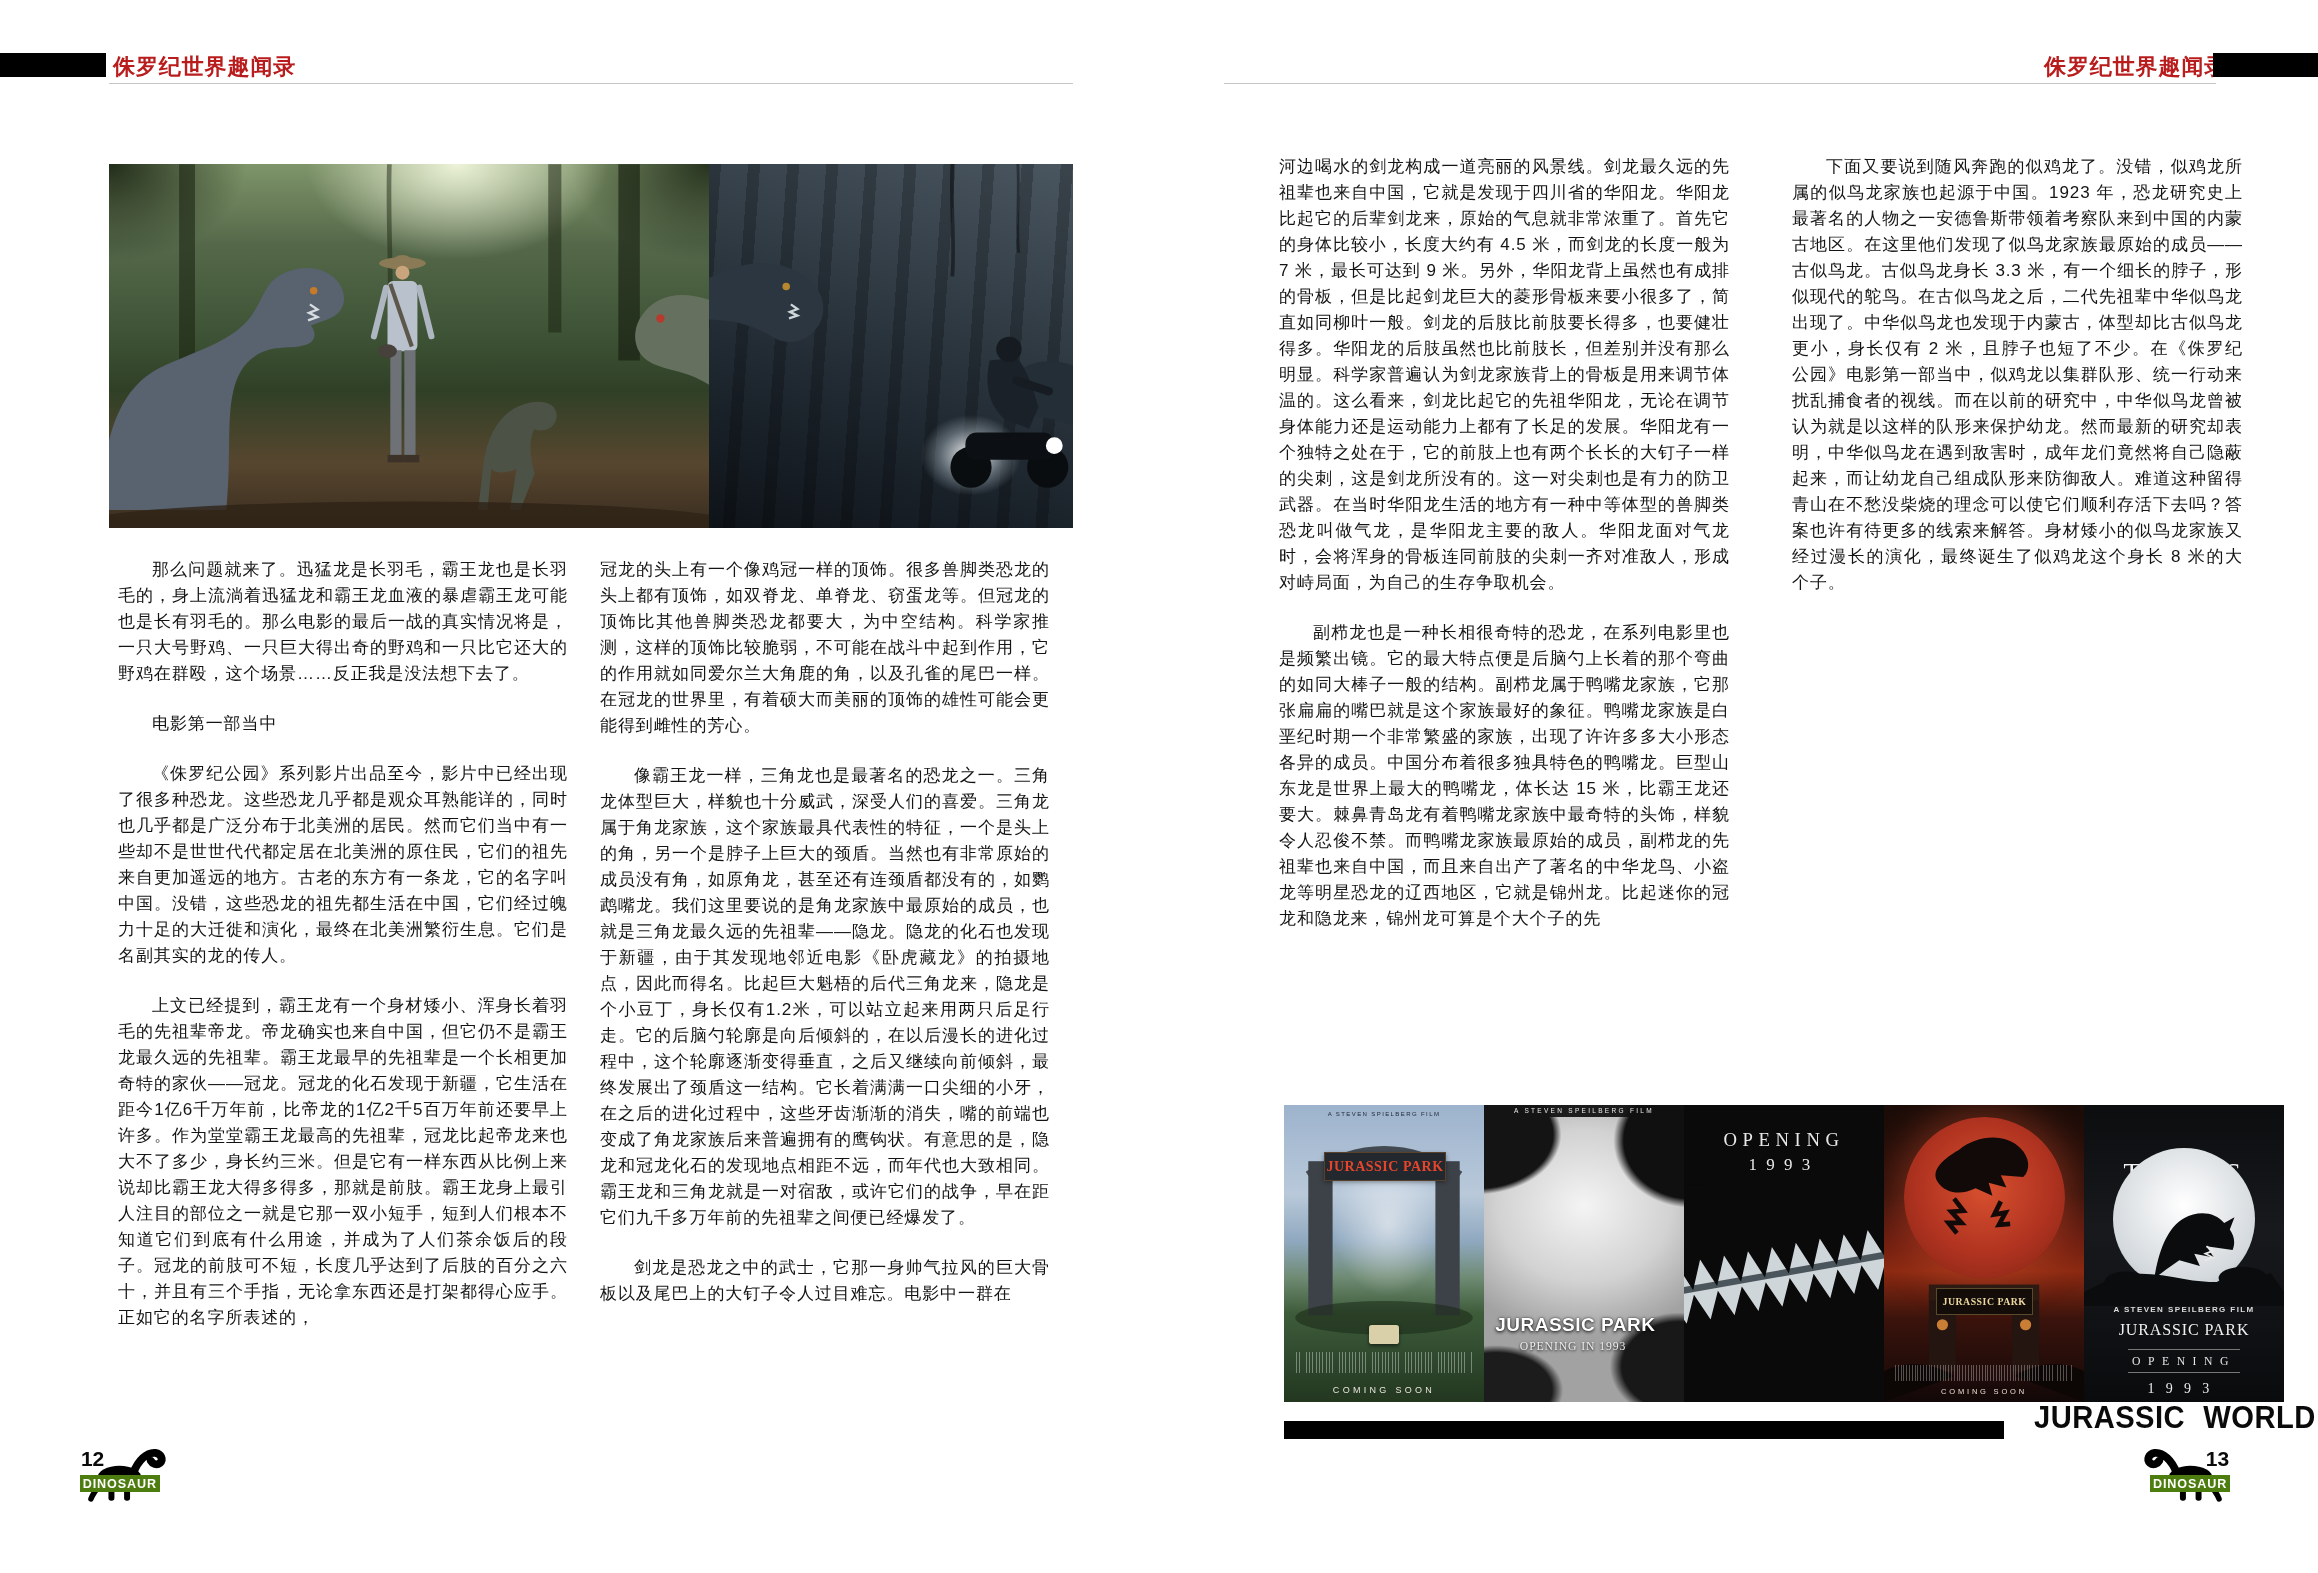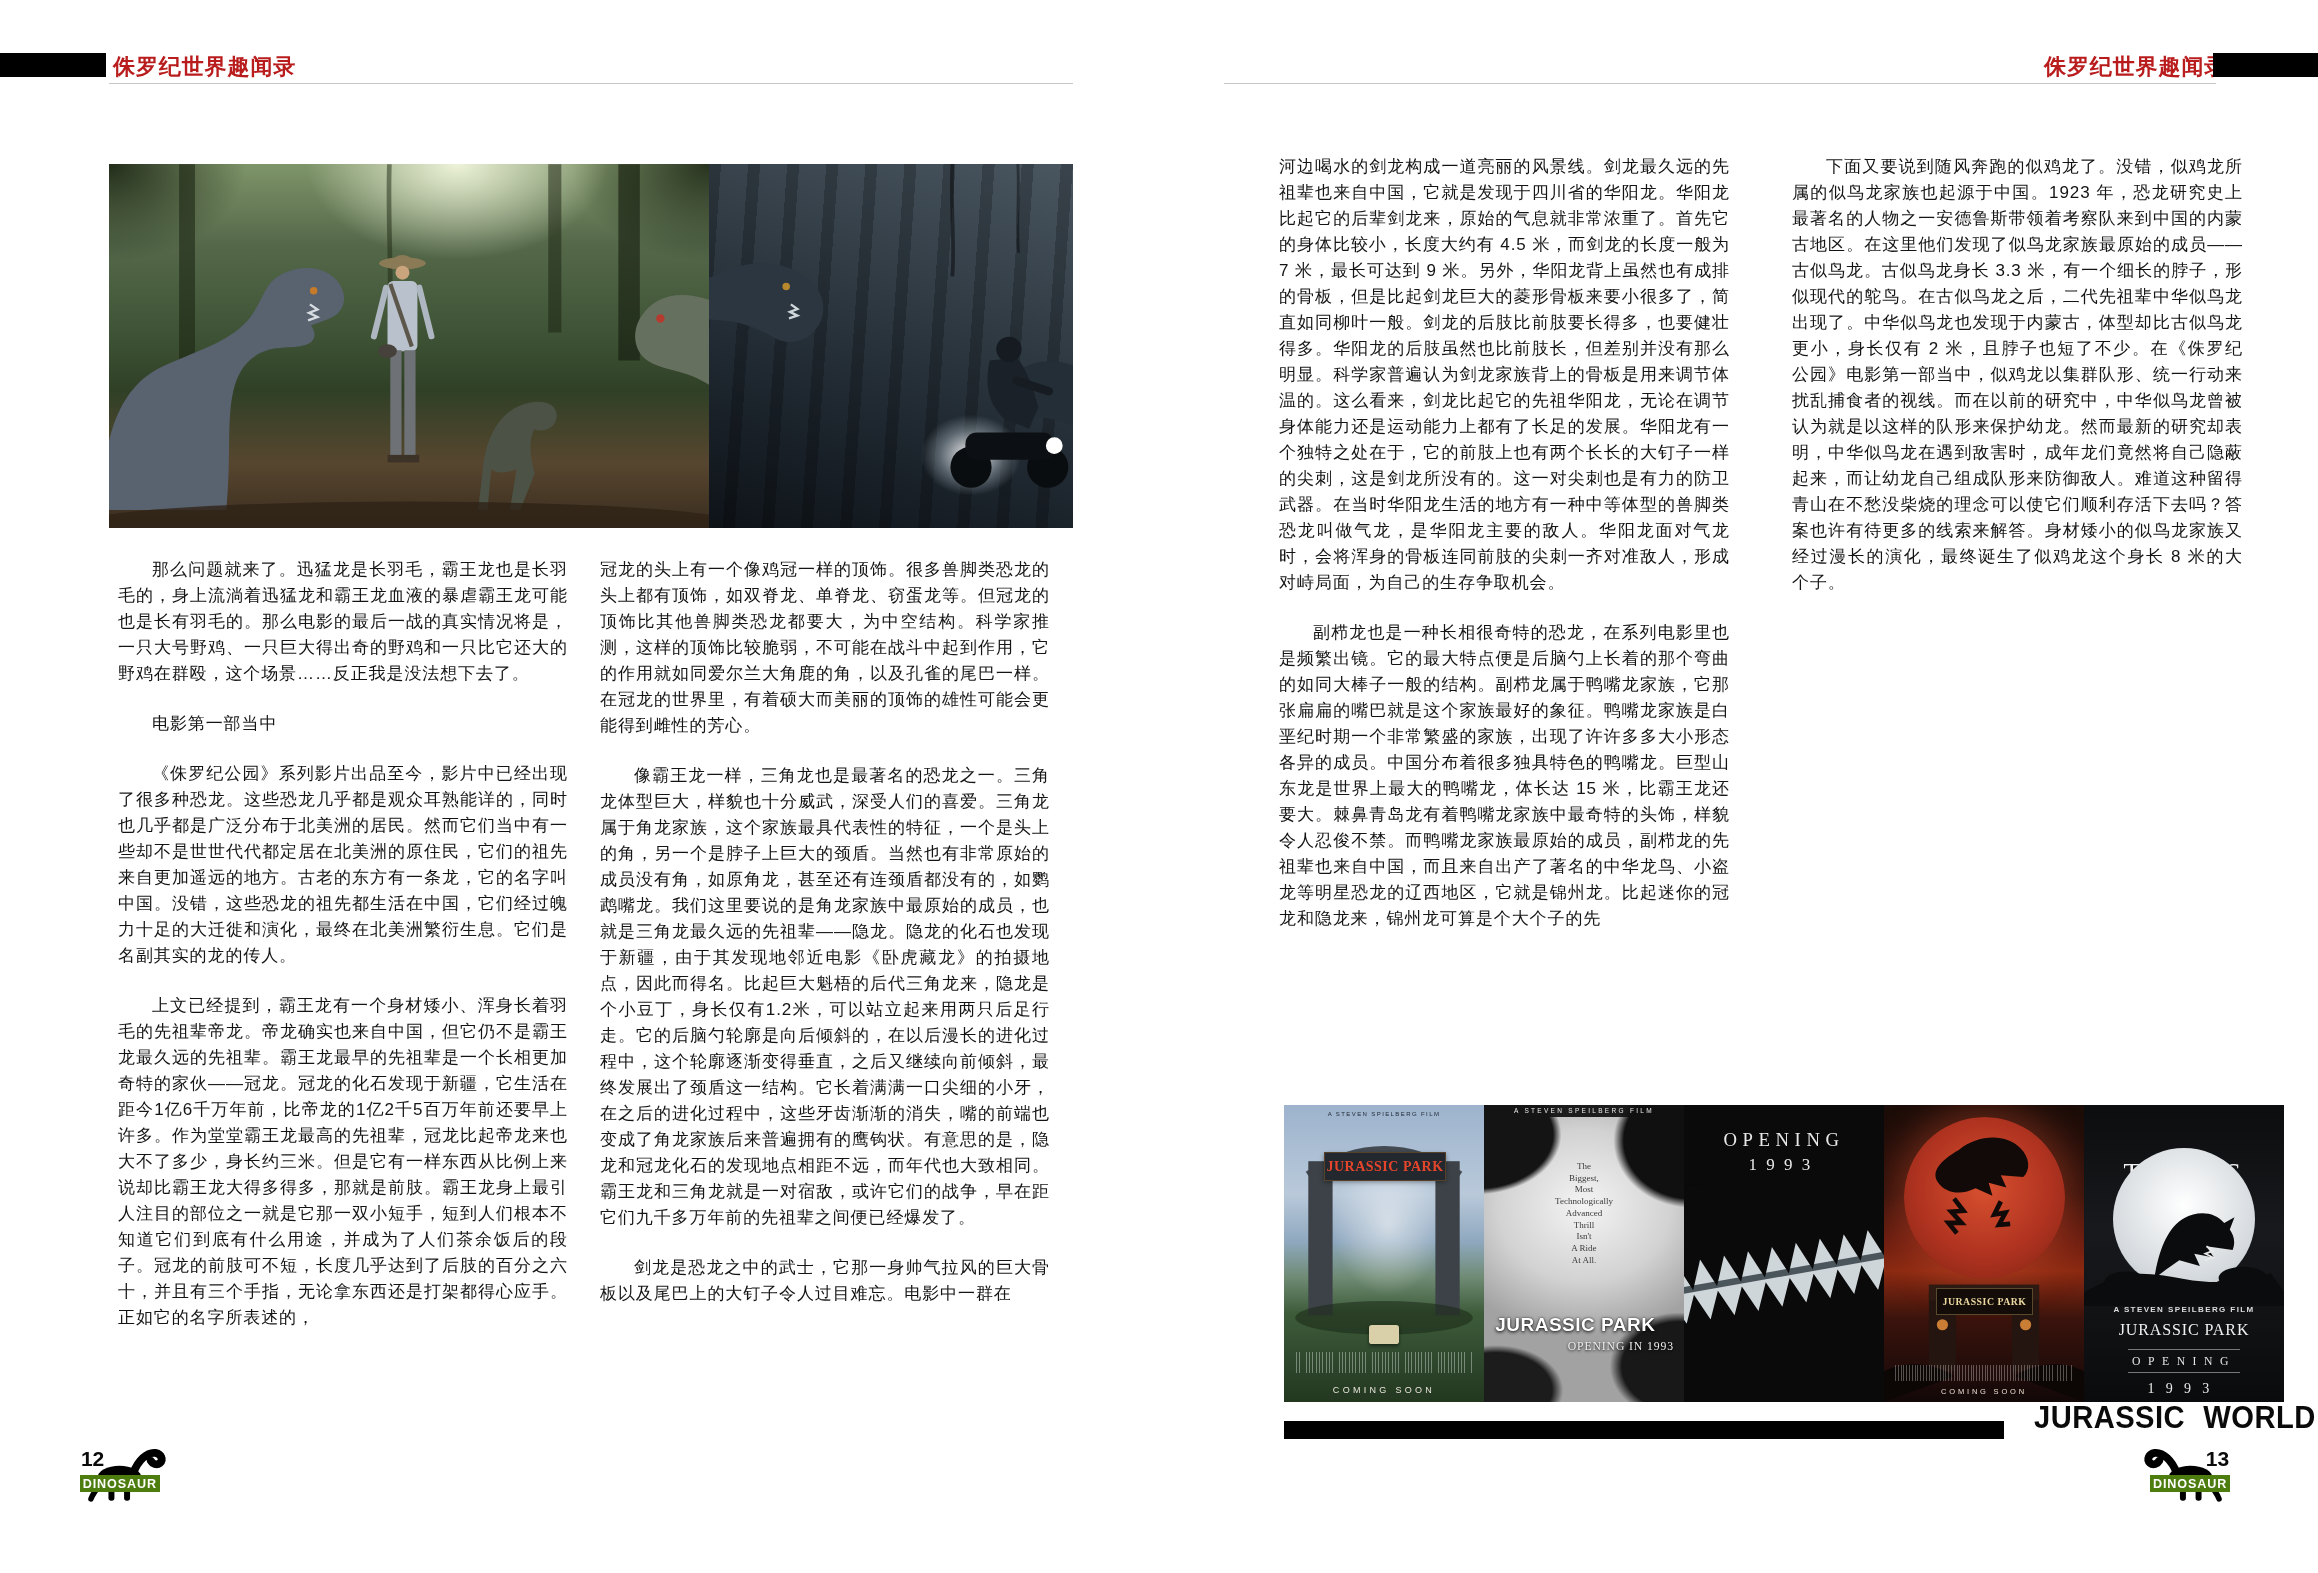--- a/index.html
+++ b/index.html
@@ -64,21 +64,21 @@
       linear-gradient(180deg,#bbb, #888);}
   .p2-leaves{position:absolute;inset:0;background:
       radial-gradient(140px 98px at -4% 10%, #141414 55%, rgba(0,0,0,0) 61%),
       radial-gradient(131px 112px at 104% 12%, #101010 52%, rgba(0,0,0,0) 60%),
       radial-gradient(112px 75px at 6% 96%, #1c1c1c 50%, rgba(0,0,0,0) 60%),
       radial-gradient(121px 93px at 98% 88%, #181818 48%, rgba(0,0,0,0) 58%);}
   .p2-top{top:1.9px;font-size:6.5px;color:#eaeaea;letter-spacing:2.3px;}
   .p2-tagline{top:56px;font-family:"Liberation Serif",serif;font-size:9px;line-height:11.7px;color:#3a3a3a;white-space:pre-line;}
   .p2-title{bottom:66px;text-align:left;left:11.2px;width:178px;font-size:19px;font-weight:900;color:#fff;
       letter-spacing:0.5px;text-shadow:0 1.4px 3.7px #000, 0 0 0.9px #000;position:absolute;}
-  .p2-sub{bottom:49px;text-align:right;left:12px;width:178px;font-family:"Liberation Serif",serif;font-size:11.7px;color:#eee;
+  .p2-sub{bottom:49px;text-align:center;left:0;width:178px;font-family:"Liberation Serif",serif;font-size:11.7px;color:#eee;
       letter-spacing:0.9px;text-shadow:0 0.9px 2.8px #000;position:absolute;}
   
   .p3{background:#0a0a0a;}
   .p3-open{top:24px;font-family:"Liberation Serif",serif;font-size:18.7px;color:#e8e8e8;letter-spacing:5.6px;}
   .p3-year{top:50px;font-family:"Liberation Serif",serif;font-size:17px;color:#e8e8e8;letter-spacing:9.3px;}
   
   .p4{background:linear-gradient(180deg,#1a0c08 0%,#30100a 30%,#6b1d10 46%,#8c2a12 56%,#3a130c 72%,#120808 100%);}
   .p4-circle{position:absolute;top:12px;left:19.6px;width:161px;height:161px;border-radius:50%;
       background:radial-gradient(circle at 50% 44%, #d8502f 0%, #b03320 55%, #7e2113 100%);
       box-shadow:0 0 33px 11.2px rgba(216,80,47,.35);}
@@ -223,29 +223,20 @@
         <span class="p1-title">JURASSIC PARK</span>
       </div>
       <div class="p1-car"></div>
       <div class="p1-credits"></div>
       <div class="ptext p1-coming">COMING SOON</div>
     </div>
 
     <div class="poster p2">
       <div class="p2-leaves"></div>
       <div class="ptext p2-top">A STEVEN SPEILBERG FILM</div>
-      <div class="ptext p2-tagline">The
-Biggest,
-Most
-Technologically
-Advanced
-Thrill
-Isn't
-A Ride
-At All.</div>
       <div class="p2-title">JURASSIC PARK</div>
       <div class="p2-sub">OPENING IN 1993</div>
     </div>
 
     <div class="poster p3">
       <div class="ptext p3-open">OPENING</div>
       <div class="ptext p3-year">1993</div>
       <svg width="200" height="297" viewBox="0 0 428 635" style="position:absolute;left:0;top:0;">
         <g transform="rotate(-10 214 370)">
           <rect x="-60" y="300" width="560" height="130" fill="#cfd6da"></rect>

